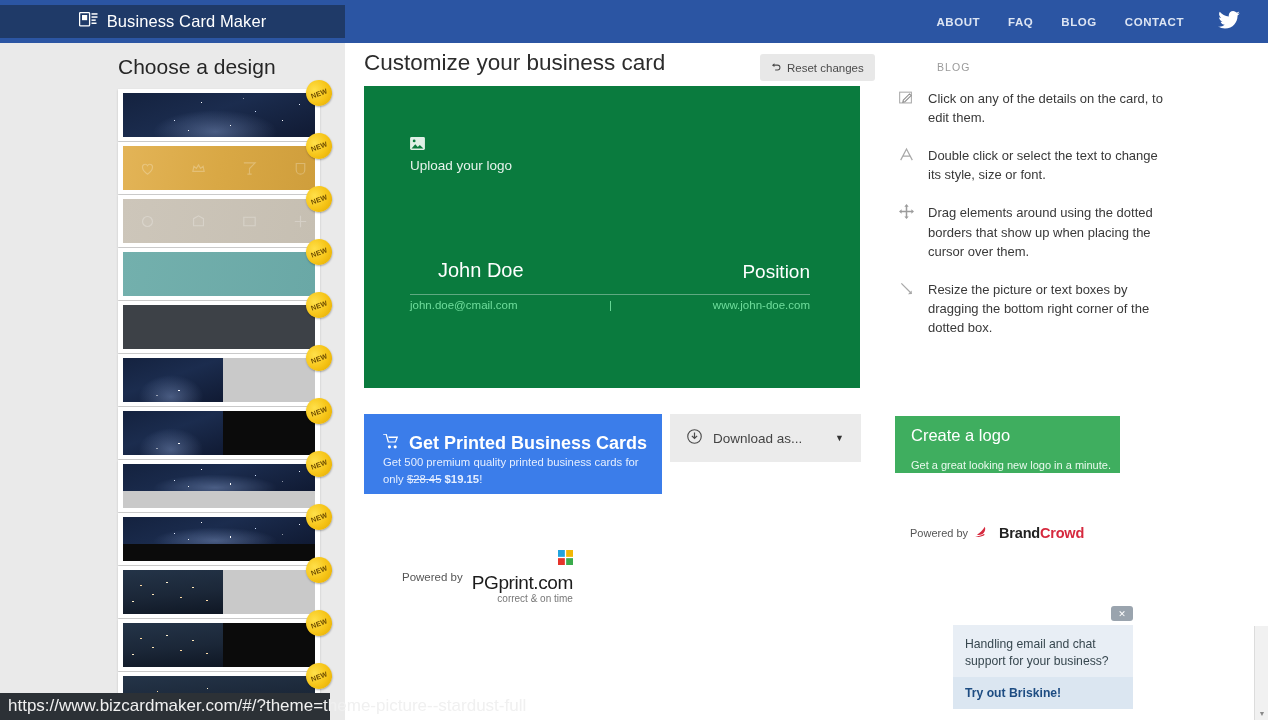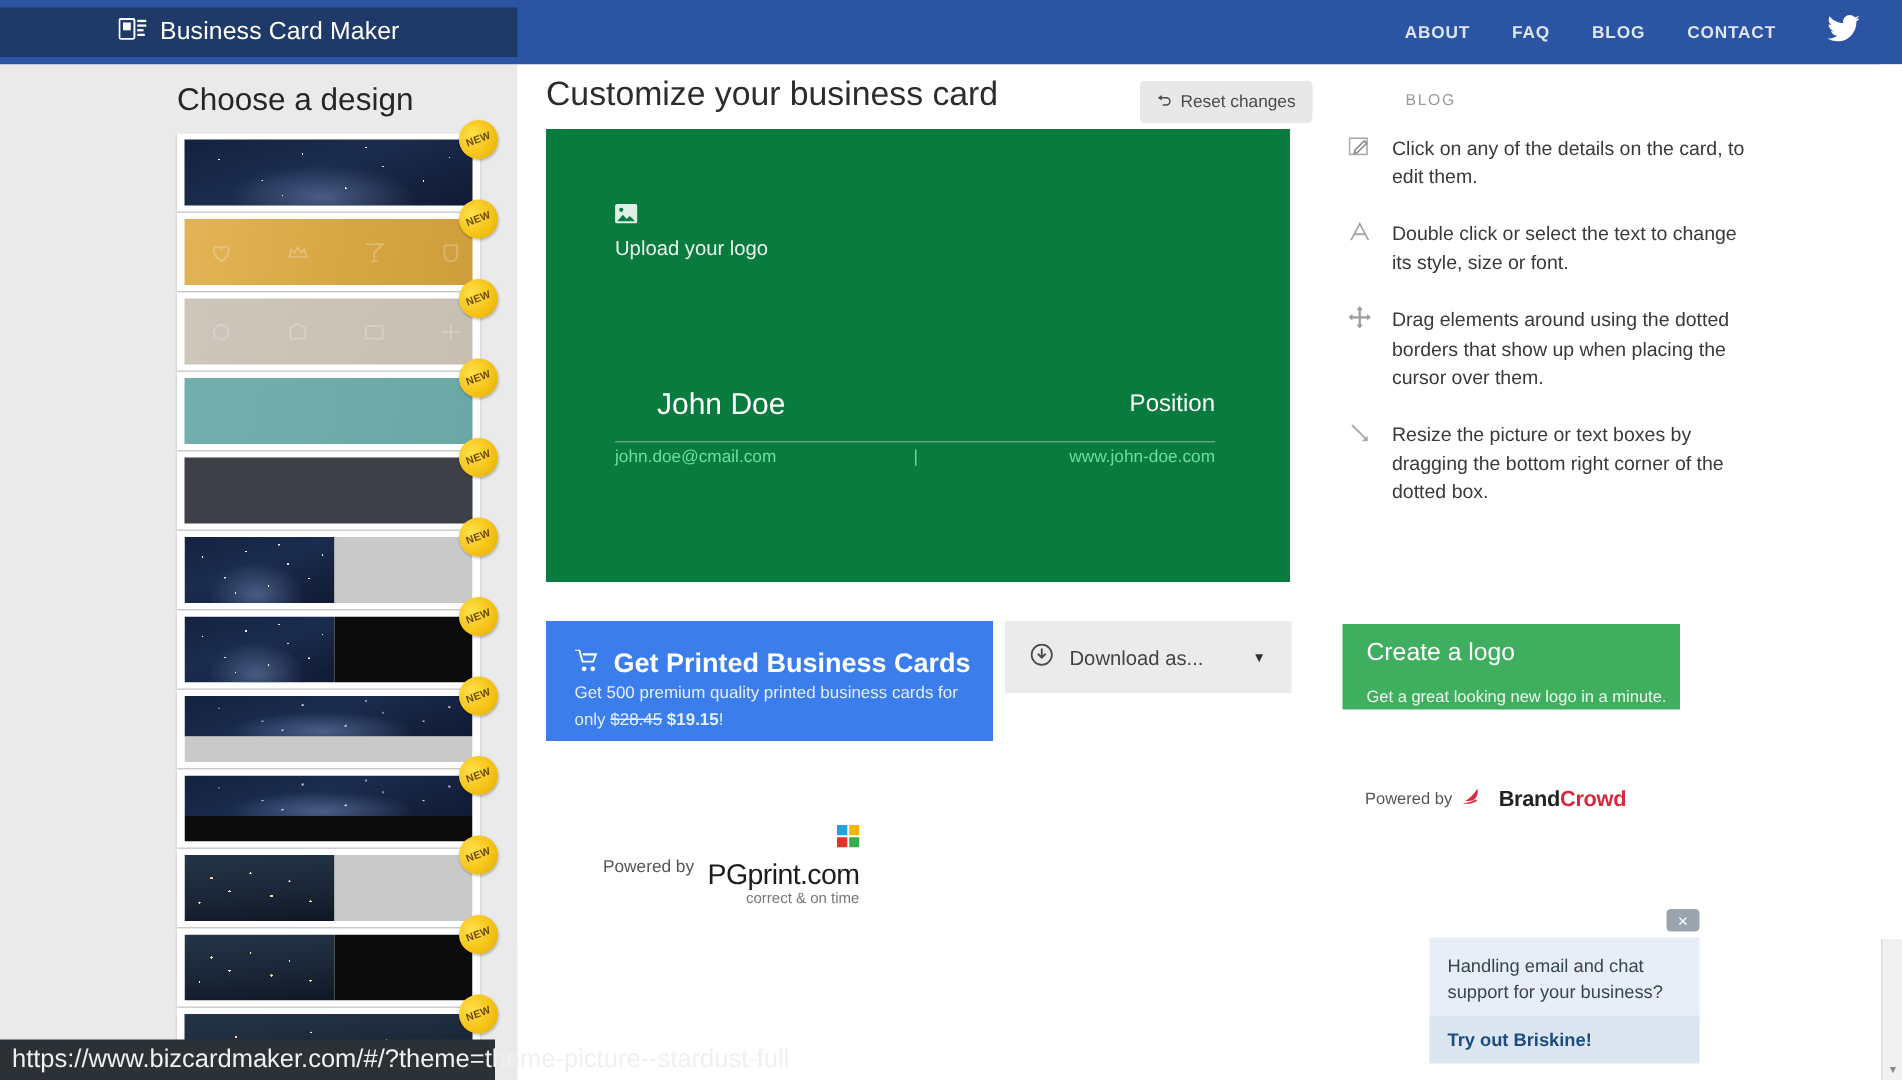--- a/index.html
+++ b/index.html
@@ -155,21 +155,21 @@
     background: #0a7b3e;
   }
   .card-logo { position: absolute; left: 46px; top: 50px; }
   .card-logo-label { color: #e7f3ec; font-size: 13.5px; margin-top: 4px; cursor: pointer; }
   .card-name {
     position: absolute; left: 46px; top: 173px;
     color: #ffffff; font-size: 20px; cursor: pointer; margin-left: 28px;
   }
   .card-position {
     position: absolute; right: 50px; top: 175px;
-    color: #ffffff; font-size: 16px; cursor: pointer;
+    color: #ffffff; font-size: 19px; cursor: pointer;
   }
   .card-rule {
     position: absolute; left: 46px; right: 50px; top: 208px;
     height: 1px; background: rgba(255,255,255,.35);
   }
   .card-email {
     position: absolute; left: 46px; top: 213px;
     color: #6fdd9c; font-size: 11.5px; cursor: pointer;
   }
   .card-sep { position: absolute; left: 245px; top: 213px; color: #6fdd9c; font-size: 11.5px; }

